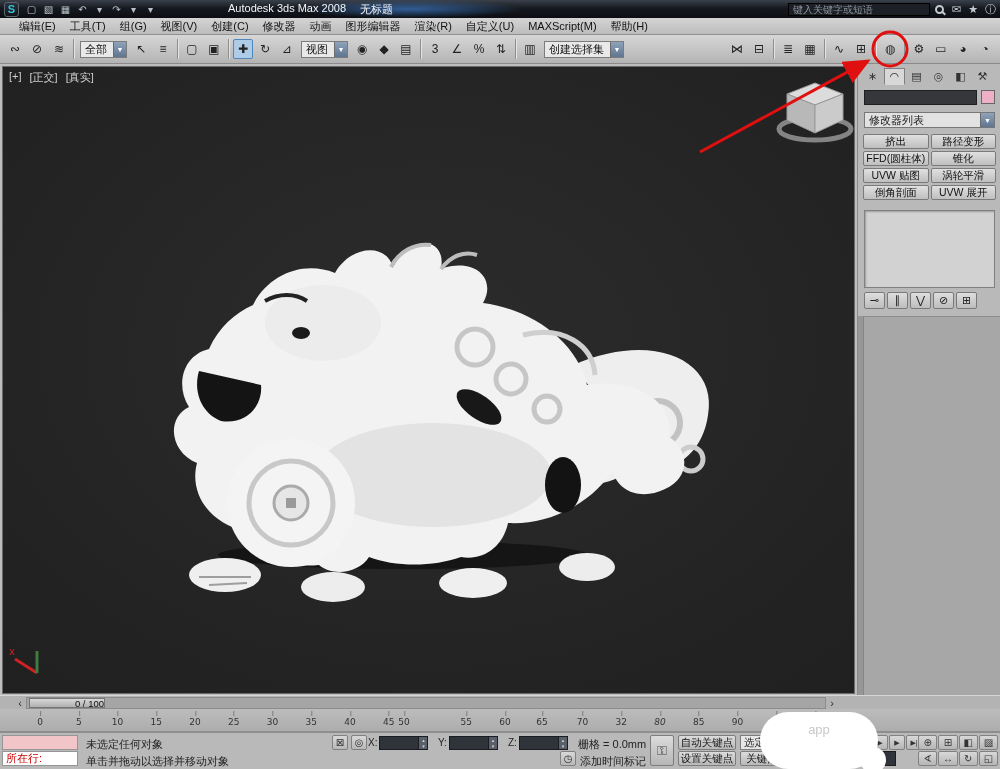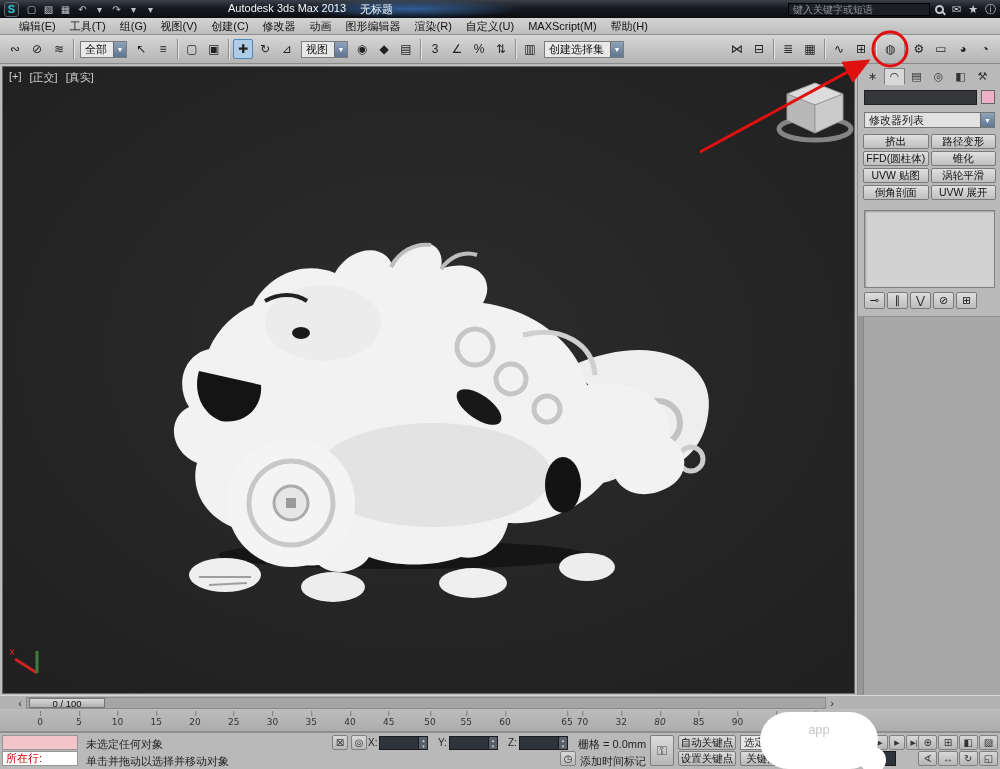--- a/index.html
+++ b/index.html
@@ -91,21 +91,21 @@
 
   
   .track-row { position:absolute; left:0; top:695px; width:1000px; height:14px; background:#b3b3b3;
     border-top:1px solid #d6d6d6; display:flex; align-items:center; }
   .tr-prev,.tr-next { width:12px; text-align:center; color:#333; font-size:11px; line-height:12px; }
   .tr-prev { margin-left:14px; }
   .tr-track { position:relative; width:800px; height:12px; background:#a5a5a5;
     border:1px solid #8c8c8c; }
   .tr-handle { position:absolute; left:2px; top:0; width:76px; height:10px;
     background:linear-gradient(#d8d8d8,#b0b0b0); border:1px solid #757575;
-    font-size:9.5px; text-align:center; line-height:10px; color:#111; }
+    font-size:9.5px; text-align:right; line-height:10px; color:#111; }
   .ruler { position:absolute; left:0; top:709px; width:1000px; height:24px;
     background:linear-gradient(#bcbcbc,#adadad); border-bottom:2px solid #8e8e8e; }
   .tick { position:absolute; top:8px; transform:translateX(-50%); font-size:9px; color:#333;
     font-family:"DejaVu Sans",sans-serif; }
   .tick::before { content:""; position:absolute; left:50%; top:-6px; width:1px; height:5px; background:#7d7d7d; }
 
   
   .statusbar { position:absolute; left:0; top:733px; width:1000px; height:36px; background:#b9b9b9; }
   .listener-top { position:absolute; left:2px; top:2px; width:76px; height:15px;
     background:#f2c6c9; border:1px solid #969696; }
@@ -167,21 +167,21 @@
     <span class="qa-icon">▢</span>
         <span class="qa-icon">▧</span>
         <span class="qa-icon">▦</span>
         <span class="qa-icon">↶</span>
         <span class="qa-icon">▾</span>
         <span class="qa-icon">↷</span>
         <span class="qa-icon">▾</span>
         <span class="qa-icon">▾</span>
       </div>
     <div class="title-text">
-      <span>Autodesk 3ds Max 2013</span>
+      <span>Autodesk 3ds Max 2008</span>
       <span>无标题</span>
     </div>
     <div class="search-wrap">
       <input class="search" readonly="" placeholder="键入关键字或短语" style="">
       <span class="mag"></span>
     </div>
     <div class="ti">
 
     <span class="ti-icon">✉</span>
         <span class="ti-icon">★</span>
@@ -371,24 +371,24 @@
       <span class="tick" style="left: 40px;">0</span>
       <span class="tick" style="left: 78.75px;">5</span>
       <span class="tick" style="left: 117.5px;">10</span>
       <span class="tick" style="left: 156.25px;">15</span>
       <span class="tick" style="left: 195px;">20</span>
       <span class="tick" style="left: 233.75px;">25</span>
       <span class="tick" style="left: 272.5px;">30</span>
       <span class="tick" style="left: 311.25px;">35</span>
       <span class="tick" style="left: 350px;">40</span>
       <span class="tick" style="left: 388.75px;">45</span>
-      <span class="tick" style="left: 430px; text-align: center;">50</span>
+      <span class="tick" style="left: 404px; text-align: center;">50</span>
       <span class="tick" style="left: 466.25px;">55</span>
       <span class="tick" style="left: 505px;">60</span>
-      <span class="tick" style="left: 567px;">65</span>
+      <span class="tick" style="left: 542px;">65</span>
       <span class="tick" style="left: 582.5px;">70</span>
       <span class="tick" style="left: 621.25px;">32</span>
       <span class="tick" style="left: 660px; font-style: italic;">80</span>
       <span class="tick" style="left: 698.75px;">85</span>
       <span class="tick" style="left: 737.5px;">90</span>
       <span class="tick" style="left: 776.25px;">95</span>
       <span class="tick" style="left: 815px;">100</span>
     </div>
 
   <div class="statusbar">

